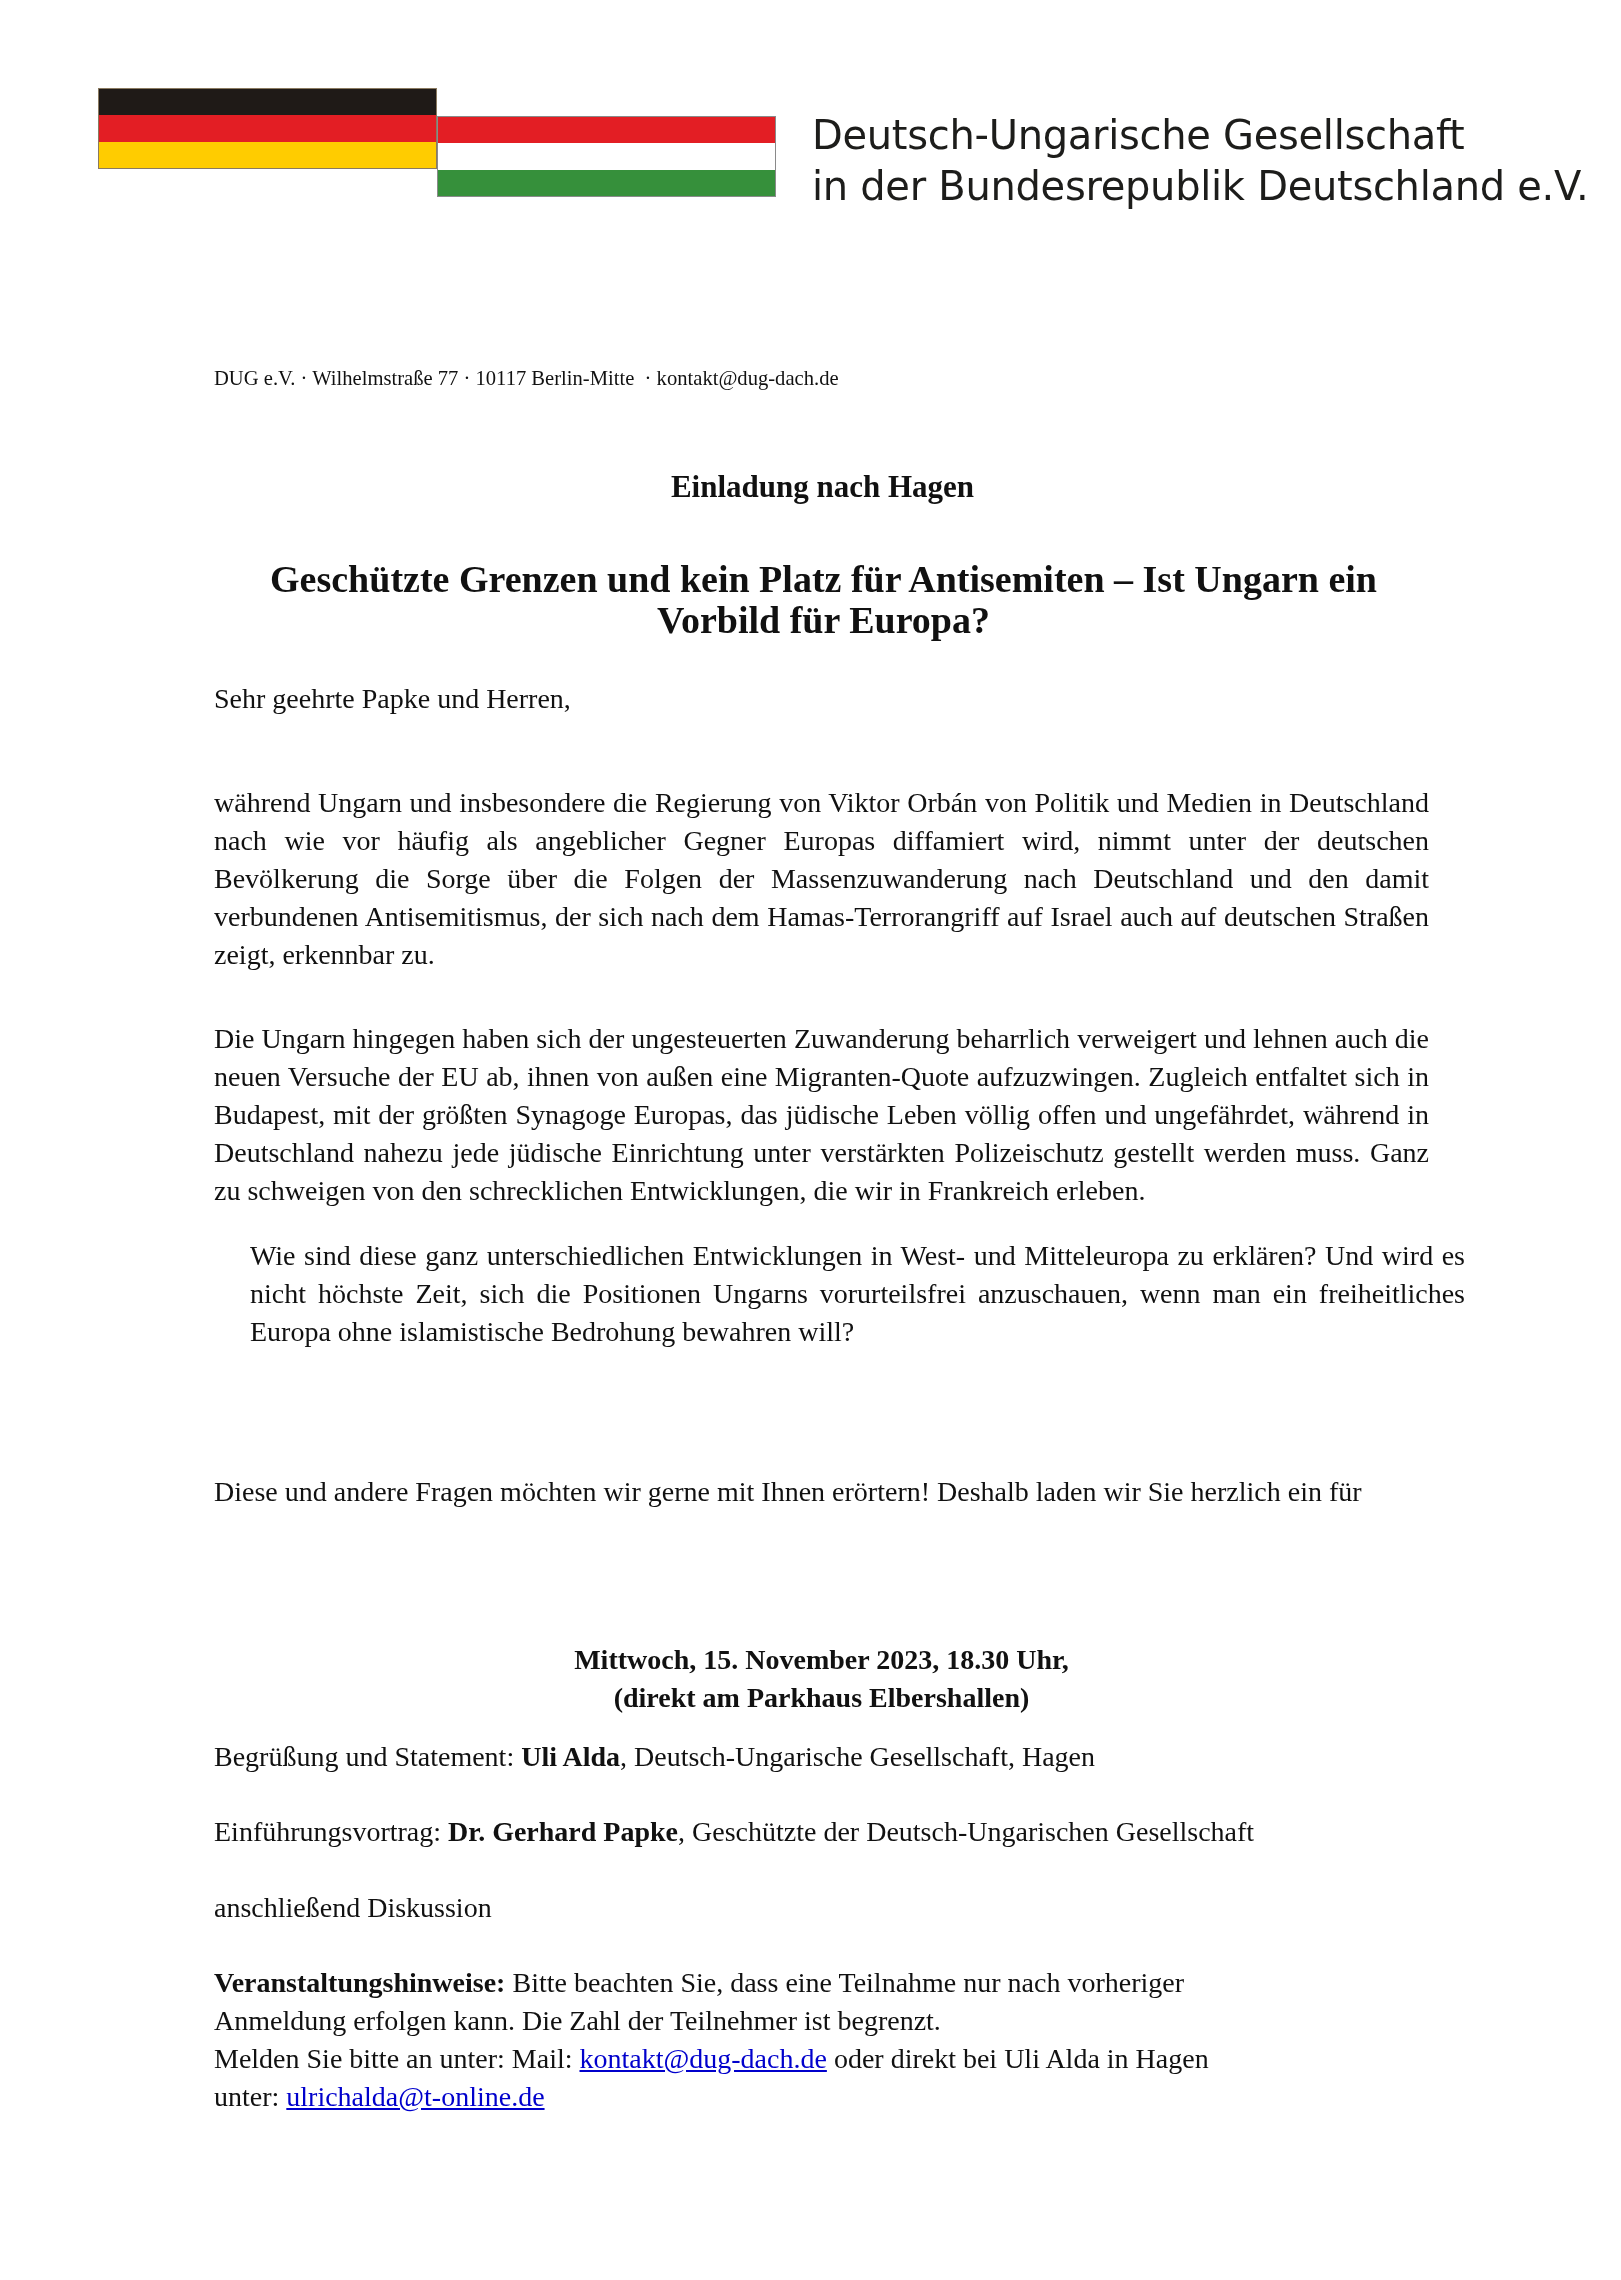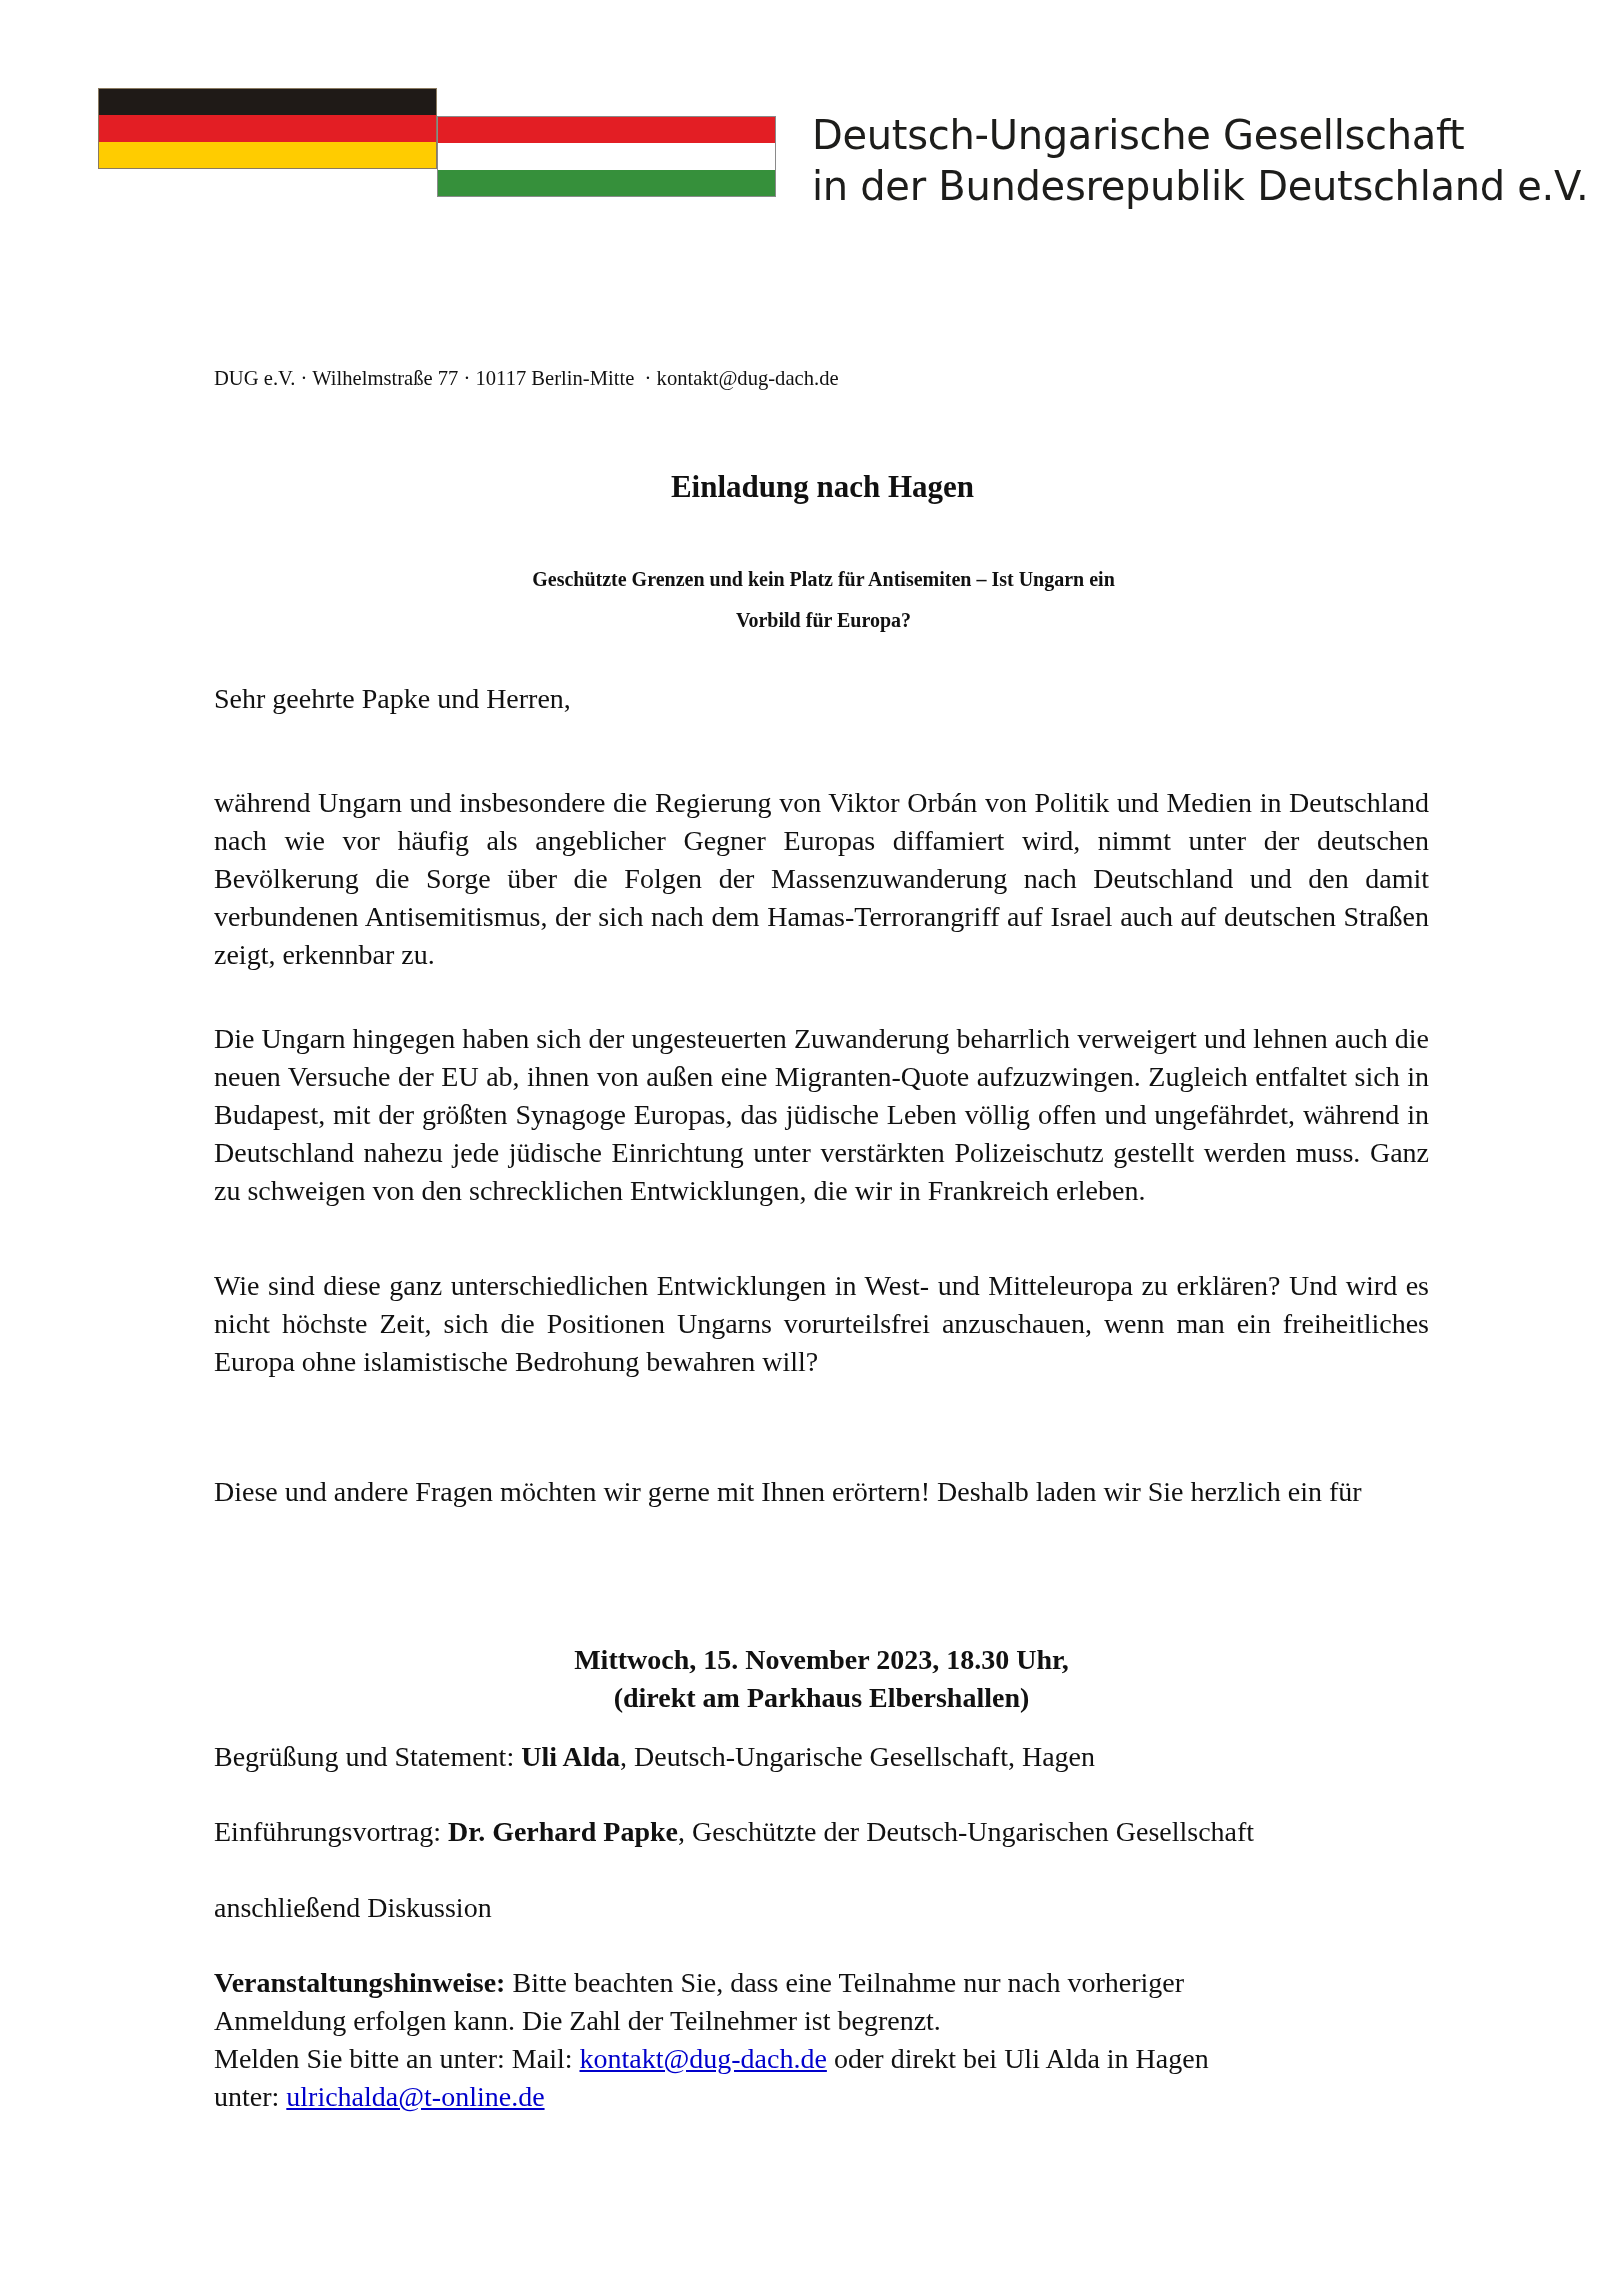--- a/index.html
+++ b/index.html
@@ -7,21 +7,21 @@
          font-family:"Liberation Serif", "DejaVu Serif", serif; color:#111; }
   .flag { position:absolute; }
   .flag .stripe { width:100%; }
   #flag-de { left:98px; top:88px; width:339px; height:81px; border:1px solid #8a7a60; box-sizing:border-box; }
   #flag-hu { left:437px; top:116px; width:339px; height:81px; border:1px solid #8a8a8a; box-sizing:border-box; }
   .flag .stripe { height:33.333%; }
   .logo-text { position:absolute; left:812px; top:110px; font-family:"DejaVu Sans", "Liberation Sans", sans-serif;
                color:#1d1d1b; font-size:40px; line-height:51px; letter-spacing:-0.3px; }
   .address { position:absolute; left:214px; top:367px; font-size:20.6px; color:#111; white-space:pre; }
   .title { position:absolute; left:0; width:1645px; top:469px; text-align:center; font-weight:bold; font-size:31px; }
-  .subtitle { position:absolute; left:245px; width:1157px; top:559px; text-align:center; font-weight:bold; font-size:20px; line-height:41px; }
+  .subtitle { position:absolute; left:245px; width:1157px; top:559px; text-align:center; font-weight:bold; font-size:38px; line-height:41px; }
   .body { position:absolute; left:214px; width:1215px; font-size:28px; line-height:38px; text-align:justify; }
   .body p { margin:0; }
   .center { text-align:center; font-weight:bold; }
   a.link { color:#0000cc; text-decoration:underline; }
   b { font-weight:bold; }
 </style>
 </head>
 <body>
 
 <div id="flag-de" class="flag">
@@ -54,21 +54,21 @@
 </div>
 
 <div class="body" style="top:784px;">
   <p>während Ungarn und insbesondere die Regierung von Viktor Orbán von Politik und Medien in Deutschland nach wie vor häufig als angeblicher Gegner Europas diffamiert wird, nimmt unter der deutschen Bevölkerung die Sorge über die Folgen der Massenzuwanderung nach Deutschland und den damit verbundenen Antisemitismus, der sich nach dem Hamas-Terrorangriff auf Israel auch auf deutschen Straßen zeigt, erkennbar zu.</p>
 </div>
 
 <div class="body" style="top:1020px;">
   <p>Die Ungarn hingegen haben sich der ungesteuerten Zuwanderung beharrlich verweigert und lehnen auch die neuen Versuche der EU ab, ihnen von außen eine Migranten-Quote aufzuzwingen. Zugleich entfaltet sich in Budapest, mit der größten Synagoge Europas, das jüdische Leben völlig offen und ungefährdet, während in Deutschland nahezu jede jüdische Einrichtung unter verstärkten Polizeischutz gestellt werden muss. Ganz zu schweigen von den schrecklichen Entwicklungen, die wir in Frankreich erleben.</p>
 </div>
 
-<div class="body" style="top:1267px;">
+<div class="body" style="top:1237px;margin-left:36px;">
   <p>Wie sind diese ganz unterschiedlichen Entwicklungen in West- und Mitteleuropa zu erklären? Und wird es nicht höchste Zeit, sich die Positionen Ungarns vorurteilsfrei anzuschauen, wenn man ein freiheitliches Europa ohne islamistische Bedrohung bewahren will?</p>
 </div>
 
 <div class="body" style="top:1473px;">
   <p>Diese und andere Fragen möchten wir gerne mit Ihnen erörtern! Deshalb laden wir Sie herzlich ein für</p>
 </div>
 
 <div class="body center" style="top:1641px; left:214px; width:1215px;">
   <div>Mittwoch, 15. November 2023, 18.30 Uhr,</div>
   <div>(direkt am Parkhaus Elbershallen)</div>

